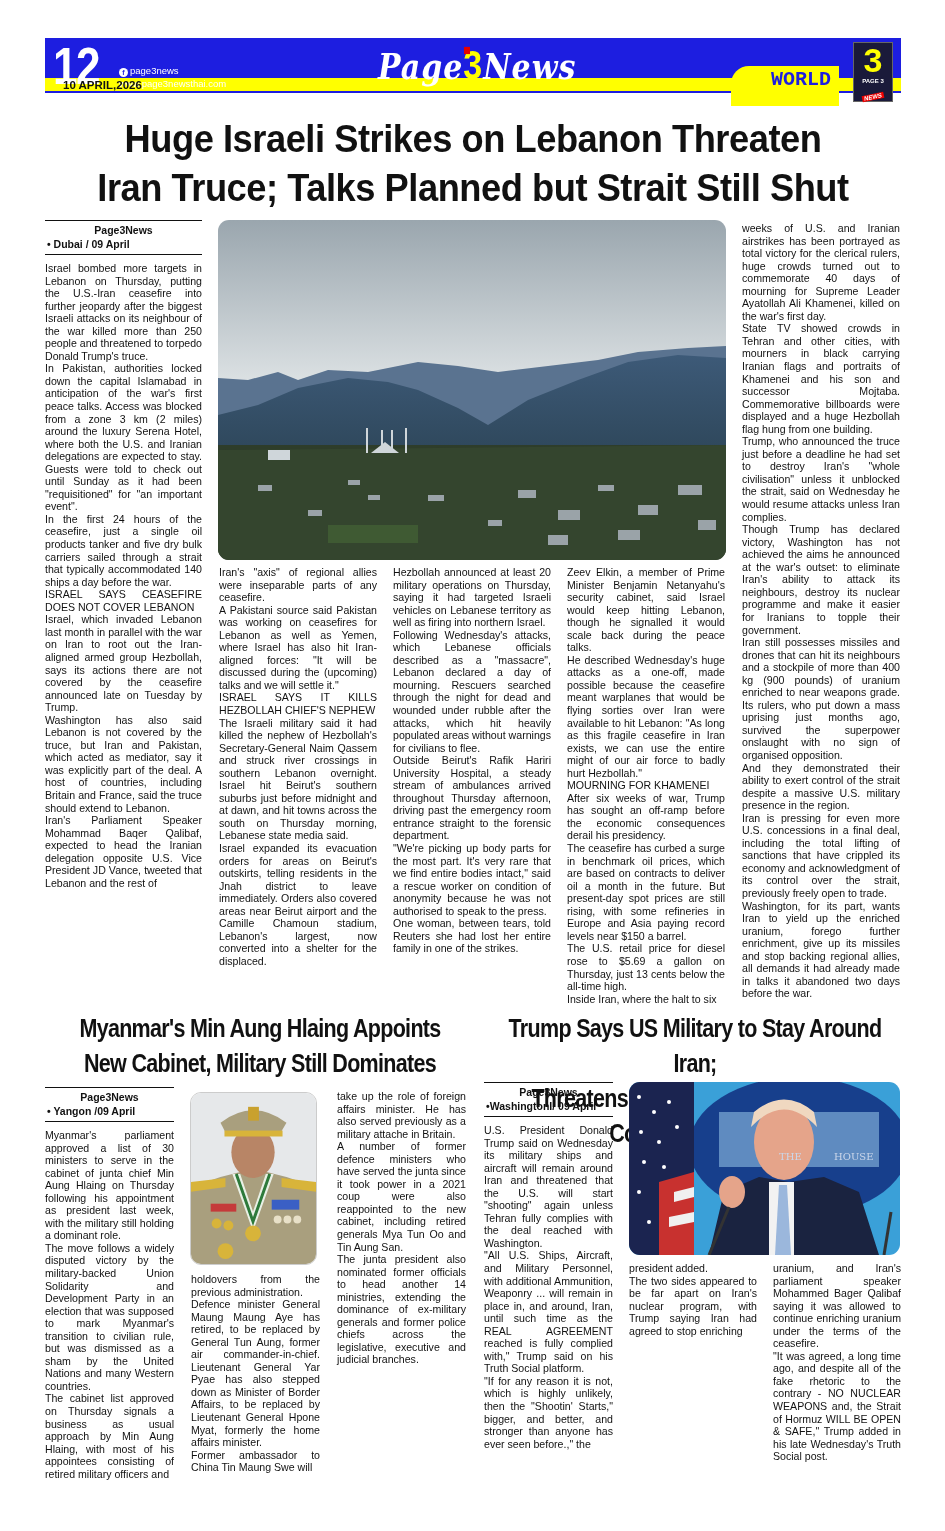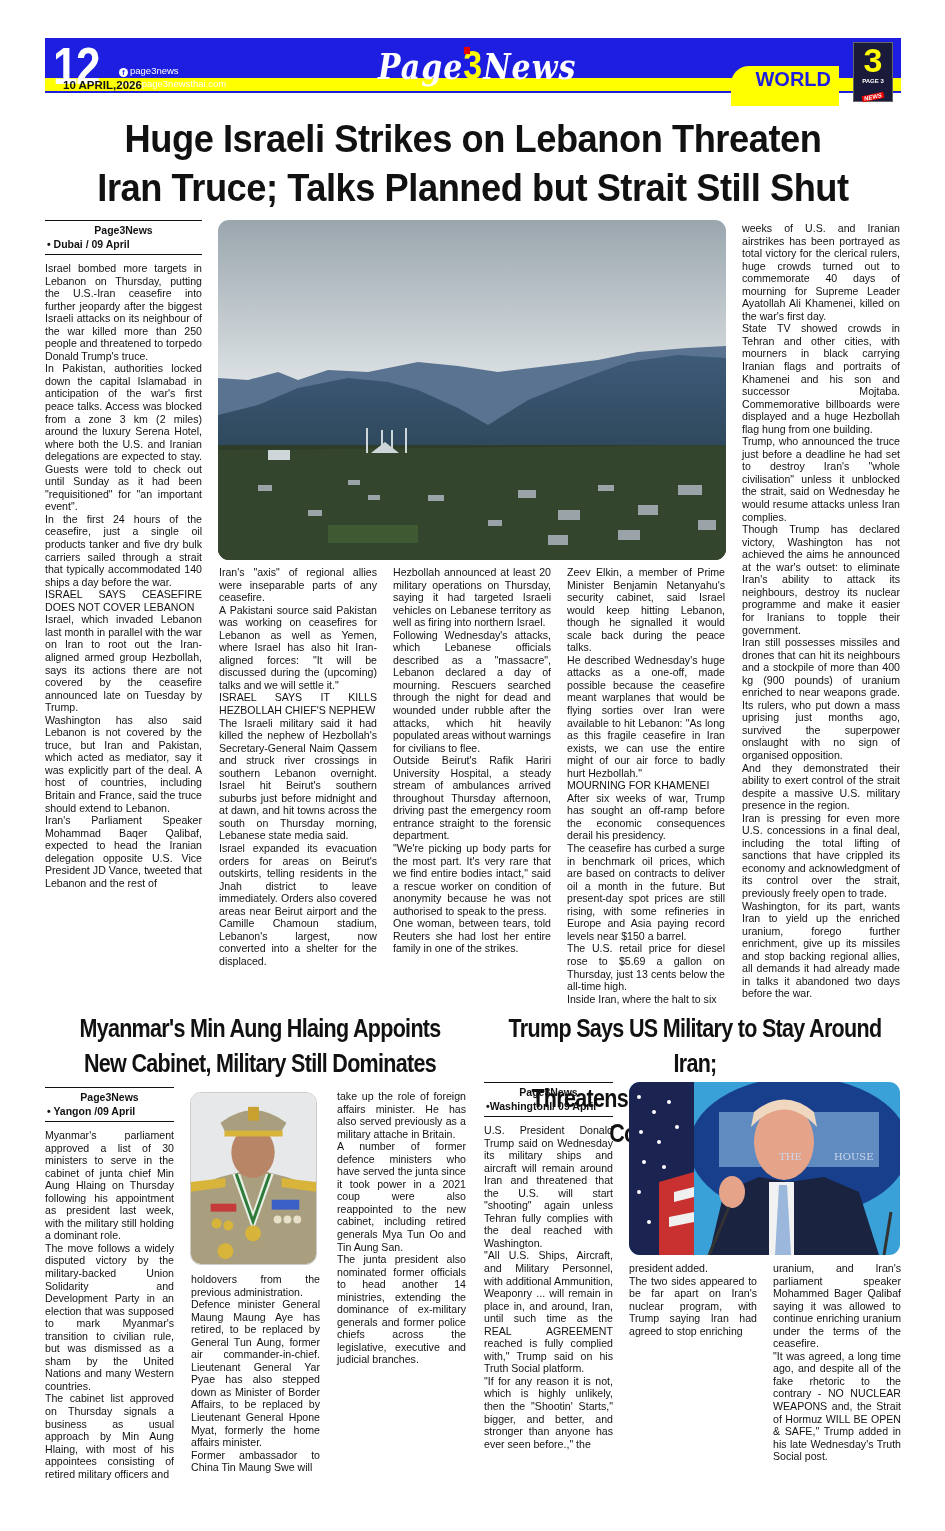--- a/index.html
+++ b/index.html
@@ -10,21 +10,21 @@
   .masthead { position: absolute; left: 45px; top: 38px; width: 856px; height: 55px; background: #1d1ee0; }
   .masthead .yellow-band { position: absolute; left: 0; bottom: 0; width: 100%; height: 15px; background: #ffff00; border-bottom: 2px solid #1d1ee0; }
   .masthead .world-tab { position: absolute; right: 62px; top: 28px; width: 108px; height: 40px; background: #ffff00; border-top-left-radius: 18px; }
   .page-num { position: absolute; left: 8px; top: 2px; font-size: 52px; font-weight: bold; color: #ffffff; line-height: 52px; font-family: "Liberation Sans", sans-serif; letter-spacing: -2px; transform: scaleX(0.85); transform-origin: left; }
   .social { position: absolute; left: 74px; top: 26px; font-size: 9.5px; color: #ffffff; line-height: 13px; }
   .social .fb { display: inline-block; width: 9px; height: 9px; border-radius: 50%; background: #fff; color: #1d1ee0; font-size: 7px; text-align: center; line-height: 9px; font-weight: bold; margin-right: 2px; vertical-align: -1px; }
   .issue-date { position: absolute; left: 18px; bottom: 0px; font-size: 11.5px; font-weight: bold; color: #111; line-height: 15px; z-index: 2; }
   .logo { position: absolute; left: 333px; top: 8px; font-family: "DejaVu Serif", serif; font-size: 30px; color: #ffffff; font-weight: bold; font-style: italic; letter-spacing: 1px; transform: scaleY(1.2); }
   .logo .three { color: #ffff00; font-style: normal; font-family: "Liberation Sans", sans-serif; font-size: 34px; position: relative; }
   .logo .three::before { content: ""; position: absolute; left: 1px; top: 4px; width: 6px; height: 6px; background: #e50000; }
-  .world-label { position: absolute; right: 70px; top: 30px; font-size: 20px; font-weight: bold; color: #1d1ee0; font-family: Liberation Sans, sans-serif; letter-spacing: 0px; z-index: 3; }
+  .world-label { position: absolute; right: 70px; top: 30px; font-size: 20px; font-weight: bold; color: #1d1ee0; font-family: Liberation Mono, monospace; letter-spacing: 0px; z-index: 3; }
   .badge { position: absolute; right: 8px; top: 4px; width: 40px; height: 60px; background: #1a1a3a; border: 1px solid #666; text-align: center; z-index: 3; }
   .badge .big3 { font-size: 34px; font-weight: bold; color: #ffff00; line-height: 34px; }
   .badge .pg { font-size: 6px; color: #fff; line-height: 8px; font-weight: bold; }
   .badge .nw { display: inline-block; background: #e00; color: #fff; font-size: 6px; font-style: italic; font-weight: bold; padding: 0 2px; transform: rotate(-12deg); }
 
   
   .main-headline { position: absolute; left: 45px; top: 114px; width: 856px; text-align: center; font-size: 39px; font-weight: bold; line-height: 49px; letter-spacing: -0.5px; transform: scaleX(0.93); transform-origin: center top; }
 
   
   .byline { border-top: 1.5px solid #111; border-bottom: 1.5px solid #111; padding: 2px 2px 3px; font-size: 10.5px; font-weight: bold; line-height: 14px; }

